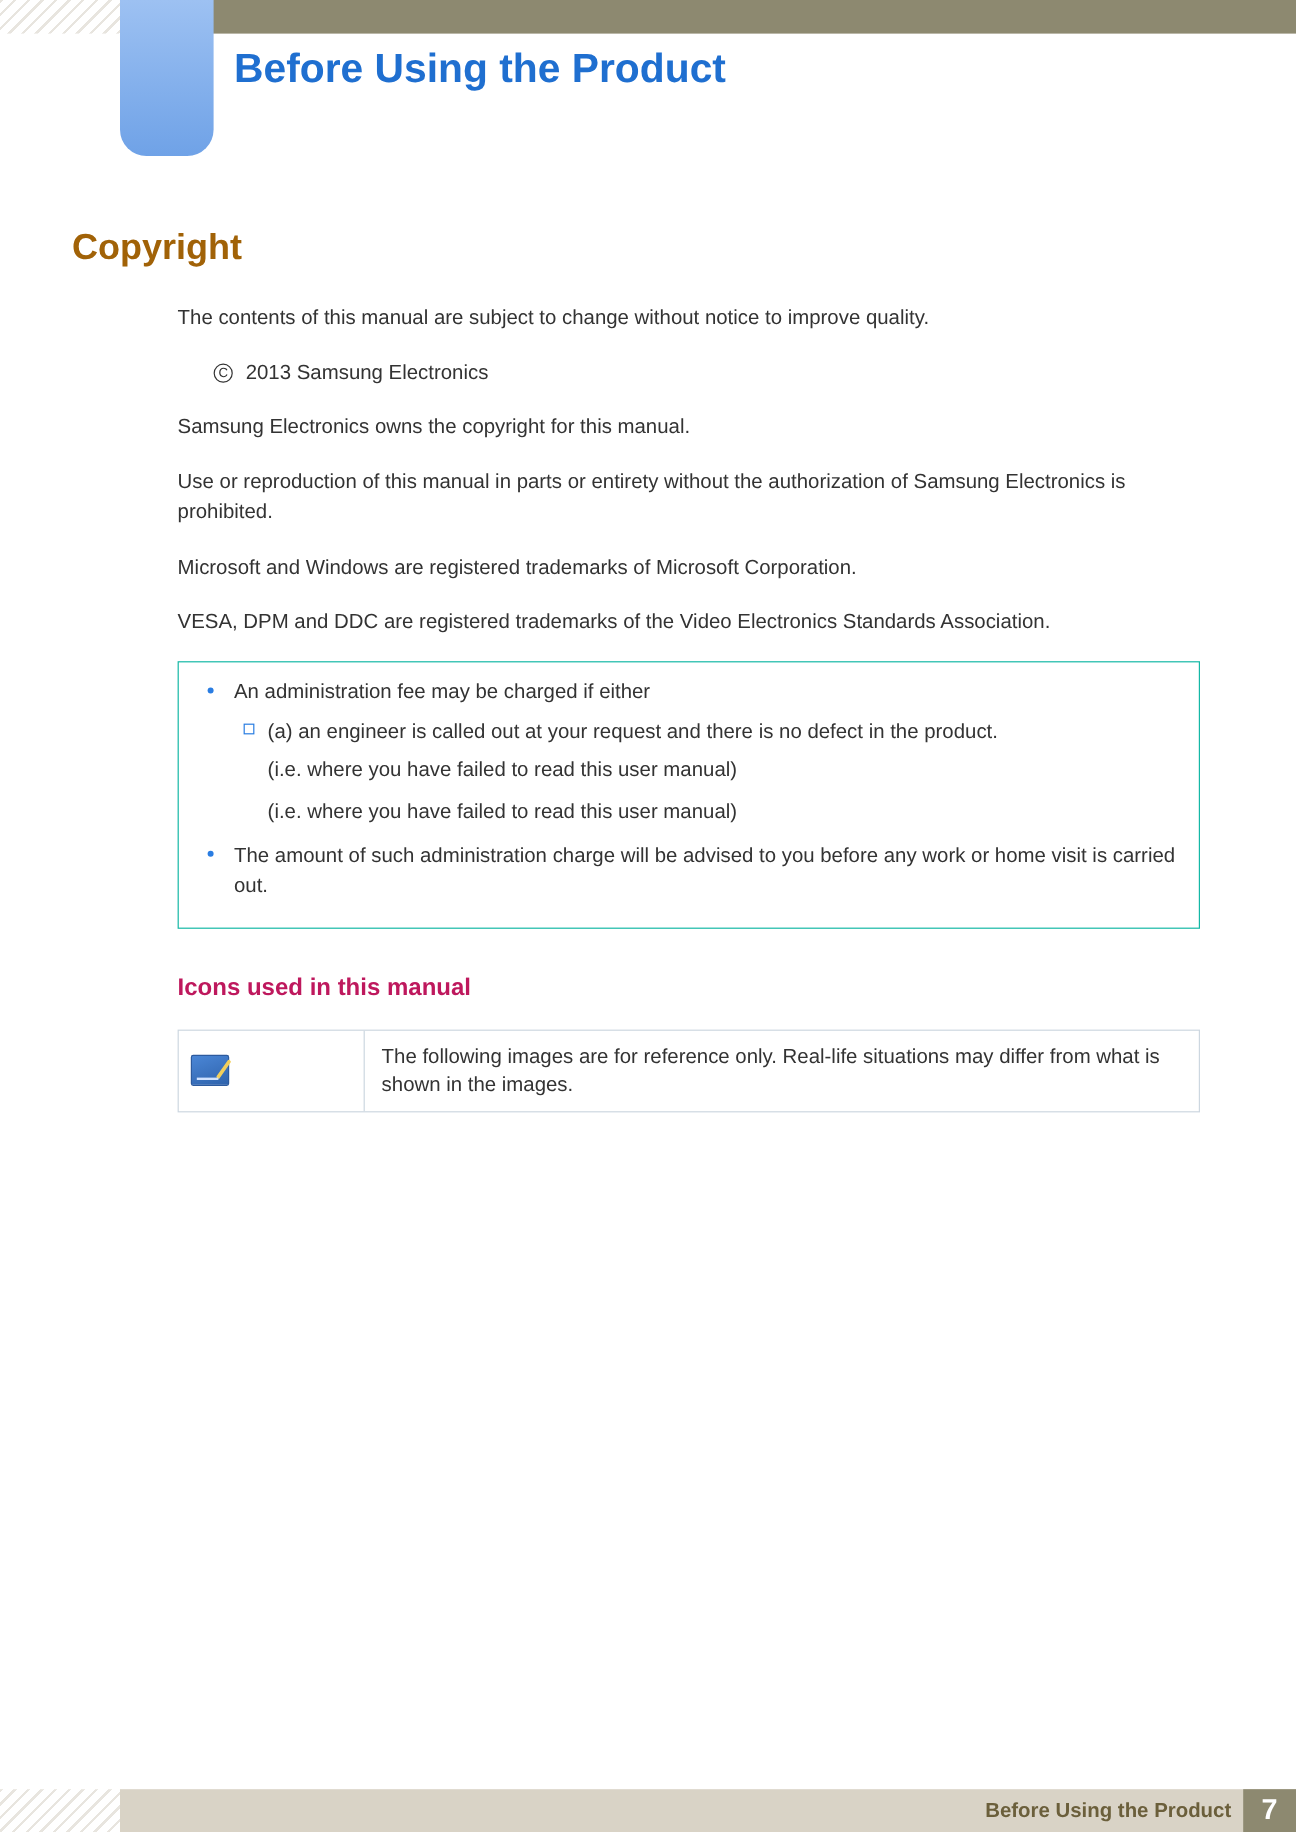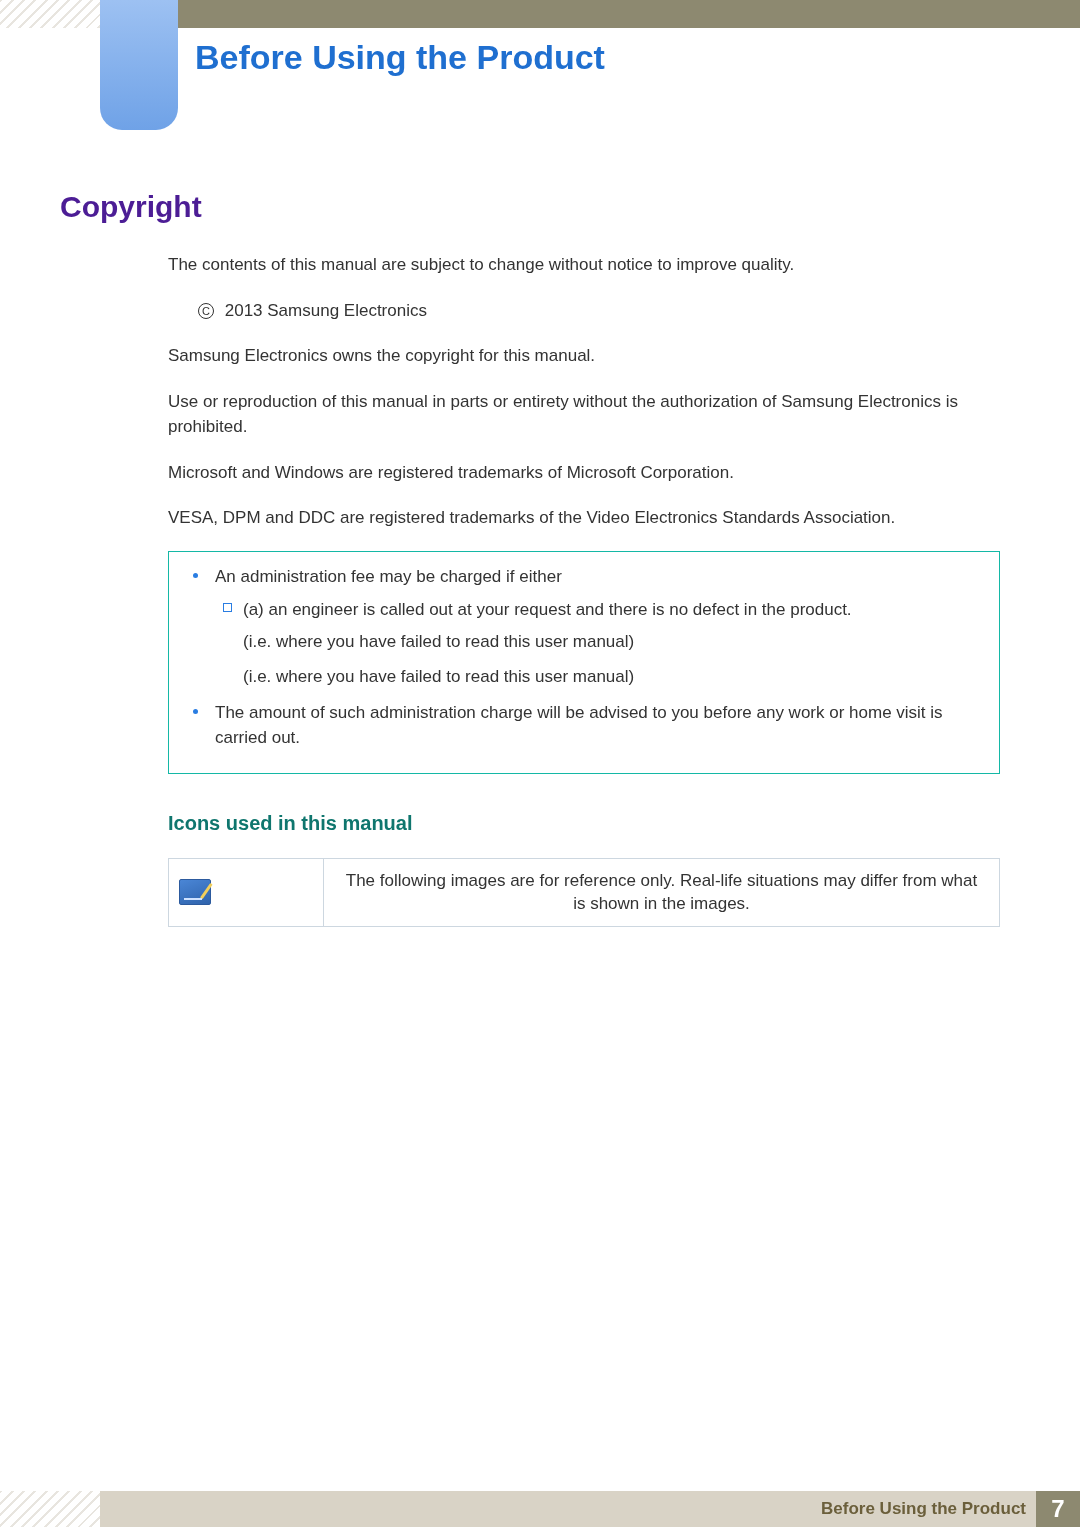--- a/index.html
+++ b/index.html
@@ -26,25 +26,25 @@
     border-bottom-right-radius: 22px;
   }
 
   .chapter-title {
     position: absolute; left: 195px; top: 38px;
     font-size: 34px; font-weight: bold; color: #1f6fd0;
   }
 
   .h1 {
     position: absolute; left: 60px; top: 190px;
-    font-size: 30px; font-weight: bold; color: #4c1d95;
+    font-size: 30px; font-weight: bold; color: #a16207;
   }
 
   .body {
-    position: absolute; left: 168px; right: 80px; top: 252px;
+    position: absolute; left: 148px; right: 80px; top: 252px;
     font-size: 17px; color: #333333; line-height: 1.5;
   }
   .body p { margin-bottom: 20px; }
   .body .copyright-line { margin-bottom: 20px; margin-left: 30px; }
 
   .notice-box {
     border: 1px solid #14b8a6;
     padding: 12px 18px 14px 18px;
     margin-top: 6px;
     font-size: 17px;
@@ -57,32 +57,32 @@
   }
   .b2 { position: relative; padding-left: 56px; margin-bottom: 6px; }
   .b2::before {
     content: ""; position: absolute; left: 36px; top: 6px;
     width: 7px; height: 7px; border: 1px solid #2a7de2; background: transparent;
   }
   .b2-cont { padding-left: 56px; margin-bottom: 10px; }
 
   .h2 {
     margin-top: 34px; margin-bottom: 20px;
-    font-size: 20px; font-weight: bold; color: #0f766e;
+    font-size: 20px; font-weight: bold; color: #be185d;
   }
 
   .icon-table {
     display: flex; border: 1px solid #cdd7e0;
   }
   .icon-cell {
     width: 155px; border-right: 1px solid #cdd7e0;
     display: flex; align-items: center; justify-content: flex-start;
     padding: 10px 0 10px 10px;
   }
-  .desc-cell { flex: 1; padding: 10px 14px; line-height: 1.4; text-align: center; }
+  .desc-cell { flex: 1; padding: 10px 14px; line-height: 1.4; }
 
   .ref-icon {
     width: 32px; height: 26px; position: relative;
     background: linear-gradient(160deg, #4a86d6 0%, #2f63ac 100%);
     border: 1px solid #2c5a9e; border-radius: 2px;
     display: flex; align-items: flex-end; justify-content: flex-end;
   }
   .ref-icon .pen {
     width: 3px; height: 18px; background: #f2cf5b;
     transform: rotate(35deg) translate(-4px, -2px);

